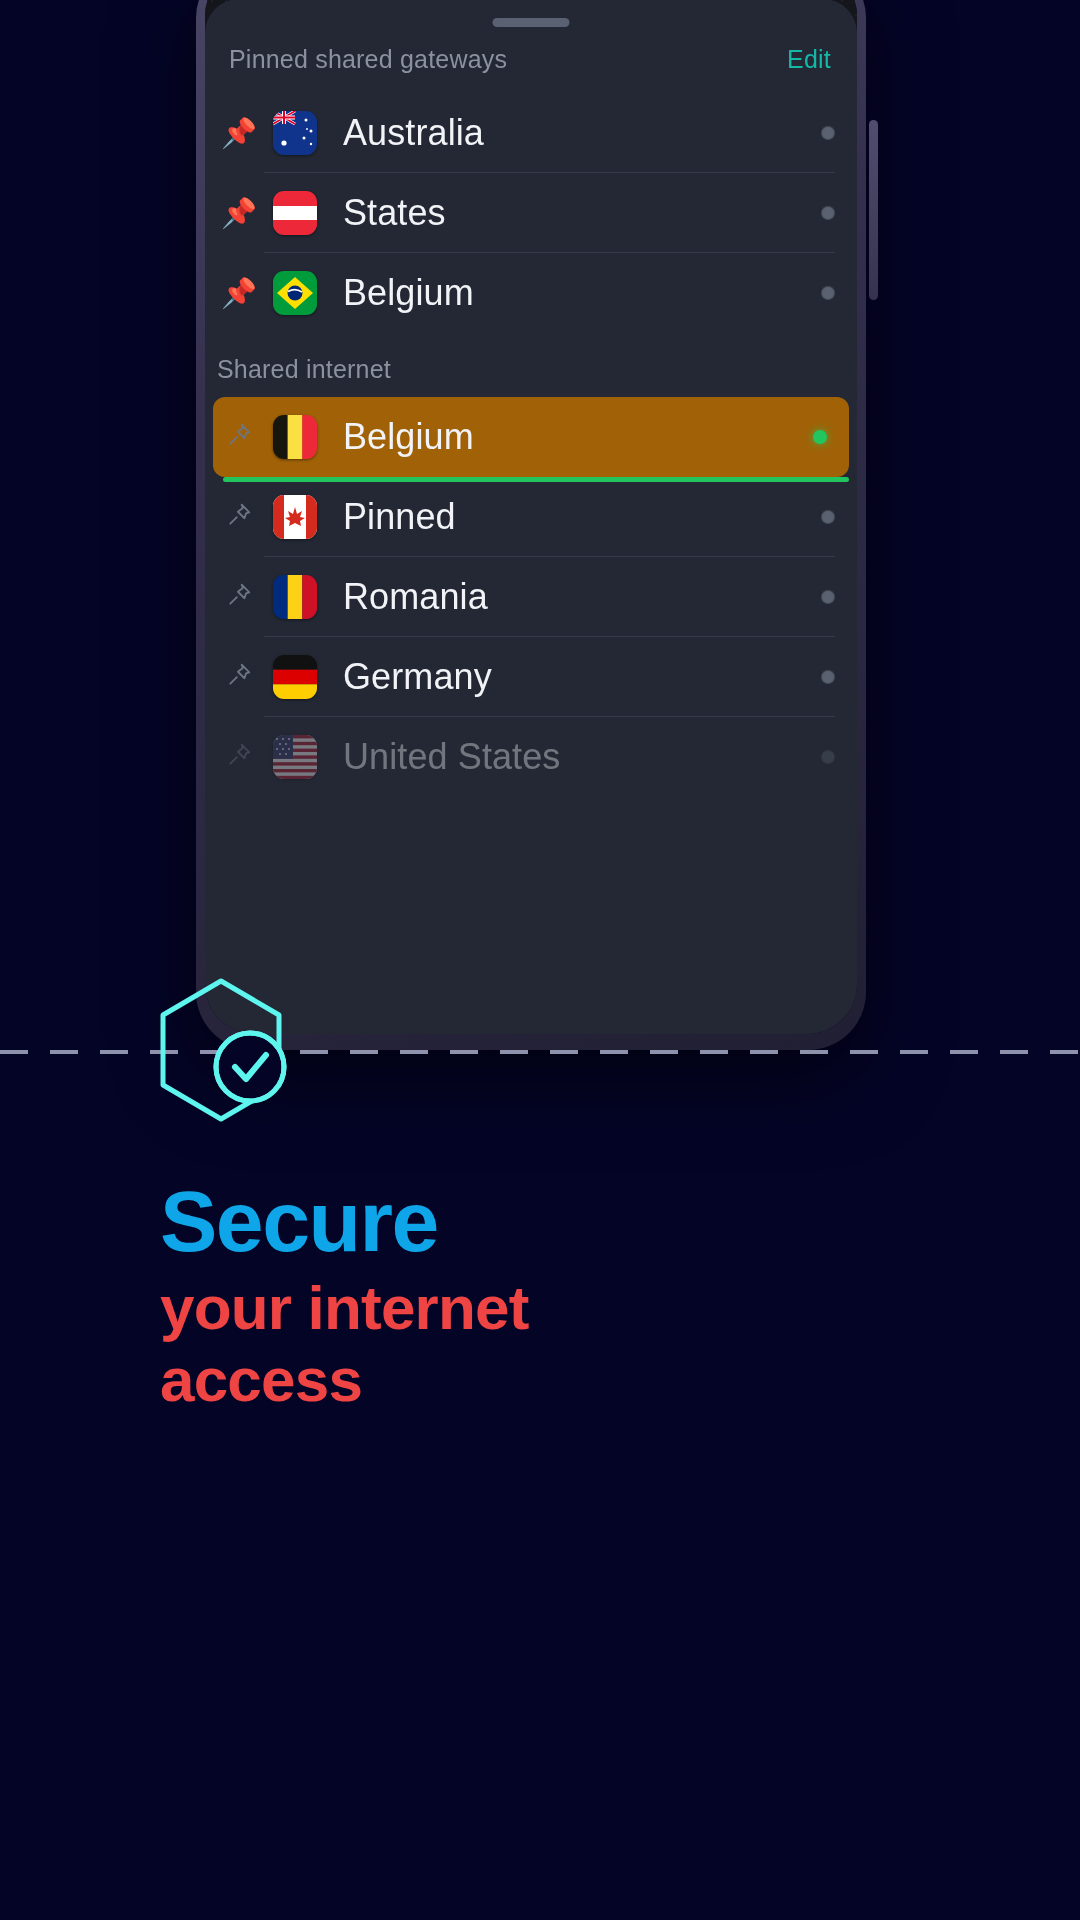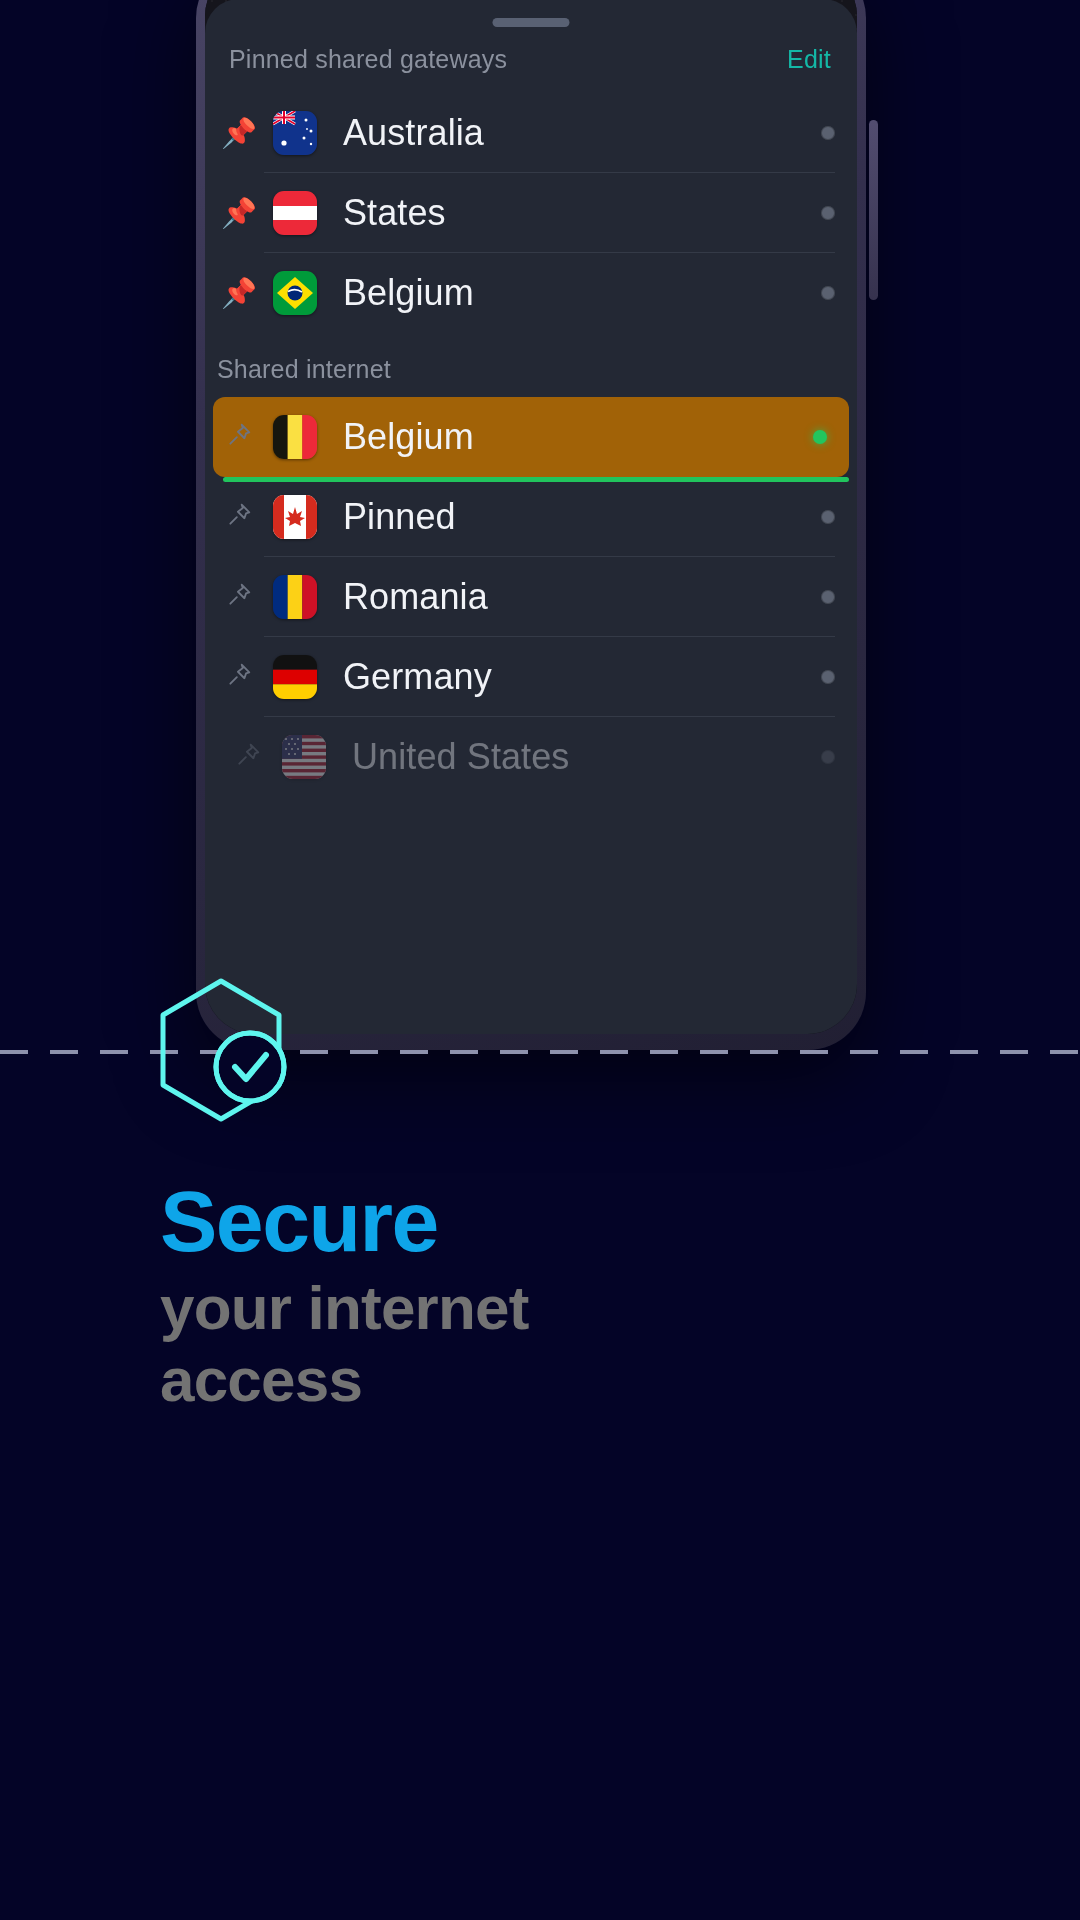--- a/index.html
+++ b/index.html
@@ -141,21 +141,21 @@
   }
   .gw-row.selected .underline {
     position: absolute;
     left: 10px;
     right: 0px;
     bottom: -5px;
     height: 5px;
     border-radius: 3px;
     background: #21c45d;
   }
-  .gw-row.dim { opacity: 0.38; margin-left: 9px; }
+  .gw-row.dim { opacity: 0.38; }
 
   .pin {
     width: 44px;
     flex: 0 0 44px;
     text-align: center;
     font-size: 29px;
     line-height: 1;
     color: #6d7483;
   }
   .pin.on { color: #27c96a; }
@@ -223,21 +223,21 @@
     color: #0ea5e9;
     letter-spacing: -1.5px;
     line-height: 1;
   }
   .subhead {
     position: absolute;
     left: 160px;
     top: 1272px;
     font-size: 62px;
     font-weight: bold;
-    color: #737373;
+    color: #ef4444;
     letter-spacing: -0.8px;
     line-height: 1.16;
   }
 </style>
 </head>
 <body>
 
 <div id="stage">
 
   <div class="phone-shell"></div>

